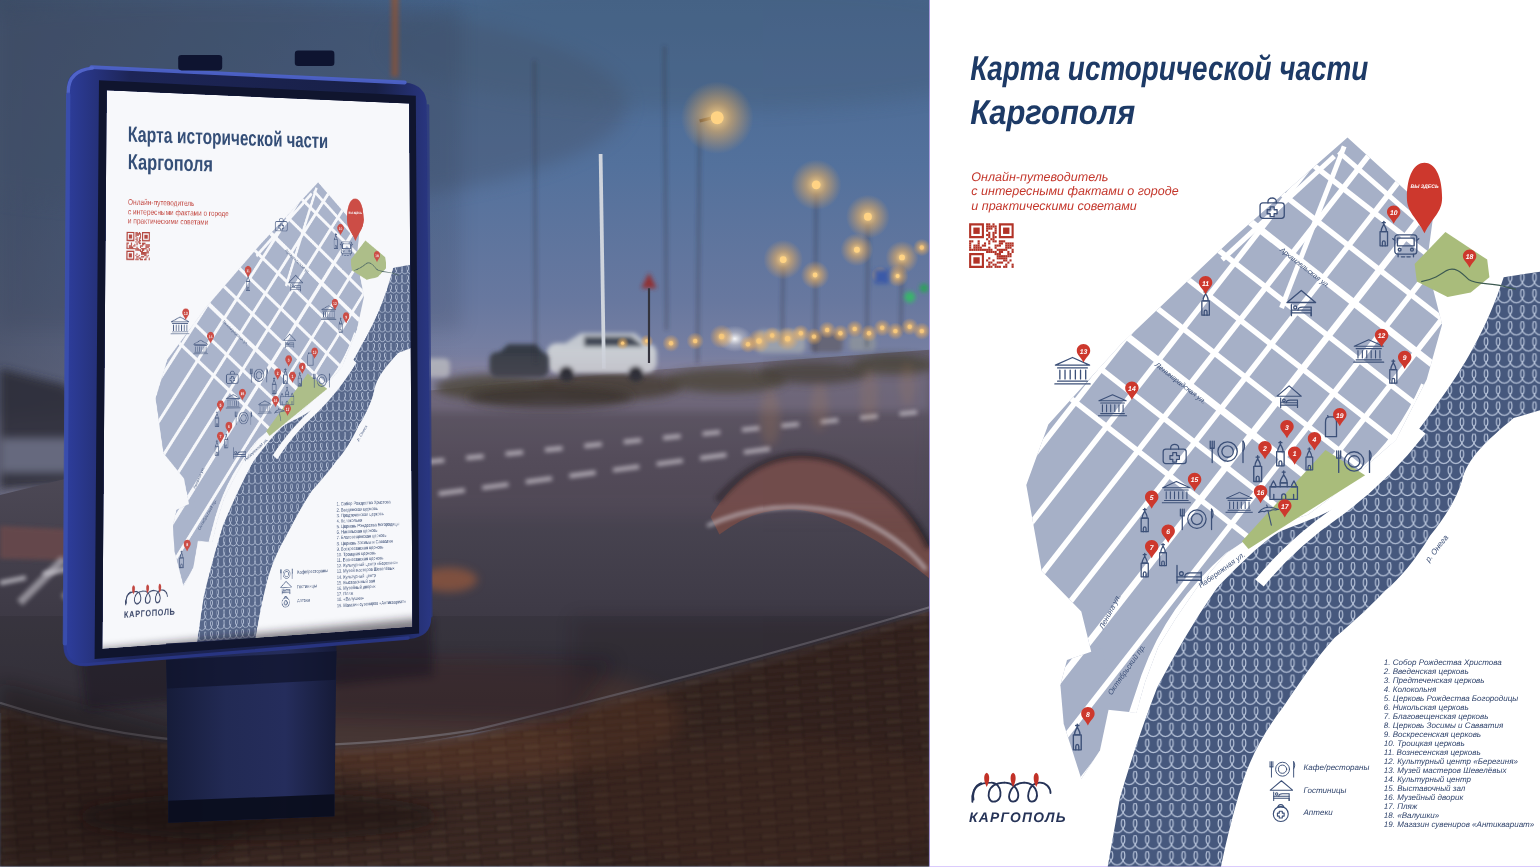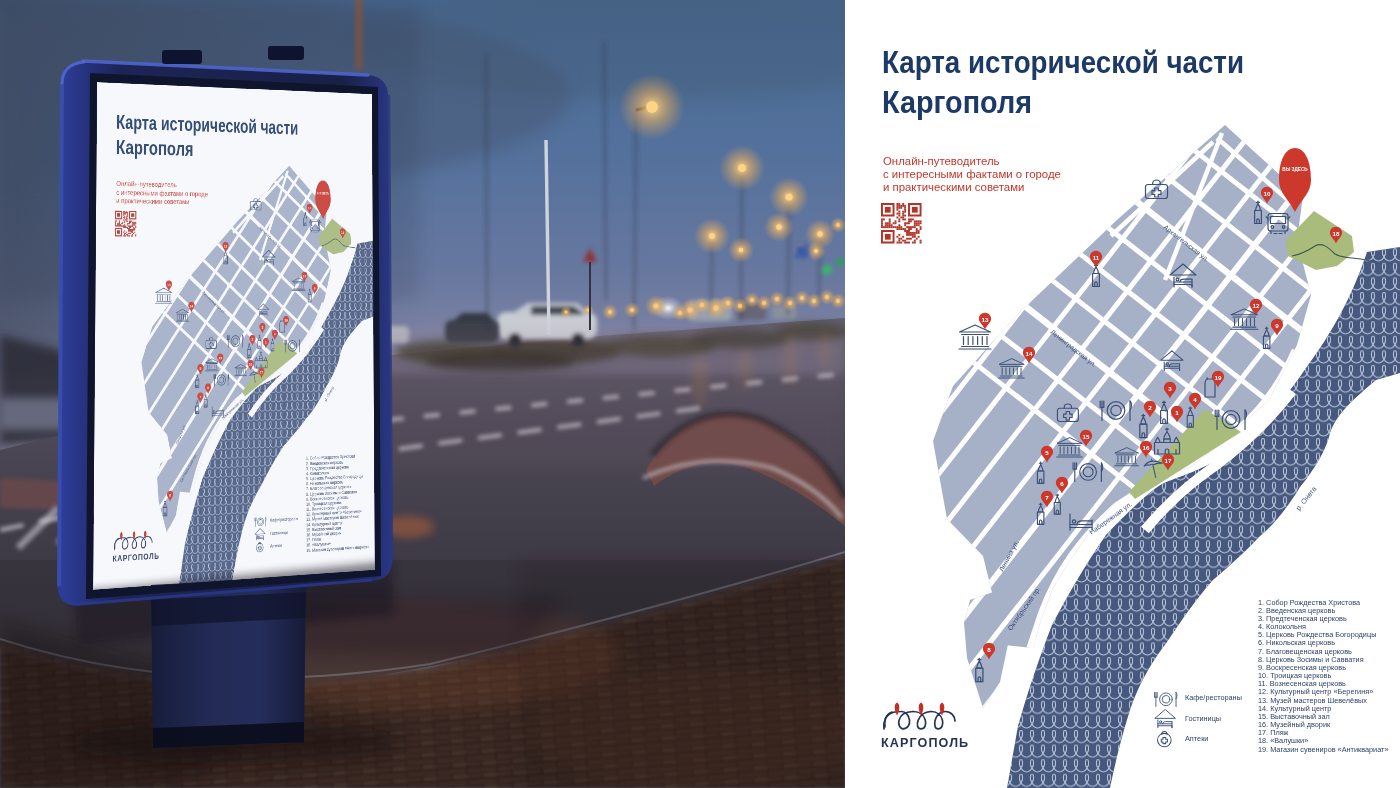--- a/index.html
+++ b/index.html
@@ -1,16 +1,16 @@
 <!DOCTYPE html>
 <html><head><meta charset="utf-8"><style>
 html,body{margin:0;padding:0;background:#fff;}
 #scene{position:relative;width:1400px;height:788px;overflow:hidden;font-family:"Liberation Sans",sans-serif;}
 #photo{position:absolute;left:0;top:0;width:845px;height:788px;overflow:hidden;background:#5d6f93;}
-#panel{position:absolute;left:845px;top:0;width:555px;height:788px;background:#8b5cf6;}
+#panel{position:absolute;left:845px;top:0;width:555px;height:788px;background:#8b5cf6;font-style:italic;}
 #minip{position:absolute;left:0;top:0;width:555px;height:788px;transform-origin:0 0;transform:matrix3d(0.53983679,0.03282614,0,0.00011920,-0.00808878,0.62555760,0,-0.00003239,0,0,1,0,97,82,0,1);}
 .lay{position:absolute;left:0;top:0;}
 </style></head><body>
 <div id="scene">
 
 <div id="photo">
 <svg class="lay" width="845" height="788">
         <defs>
           <linearGradient id="sky" x1="0" y1="0" x2="0" y2="1">
             <stop offset="0" stop-color="#47678f"></stop>

